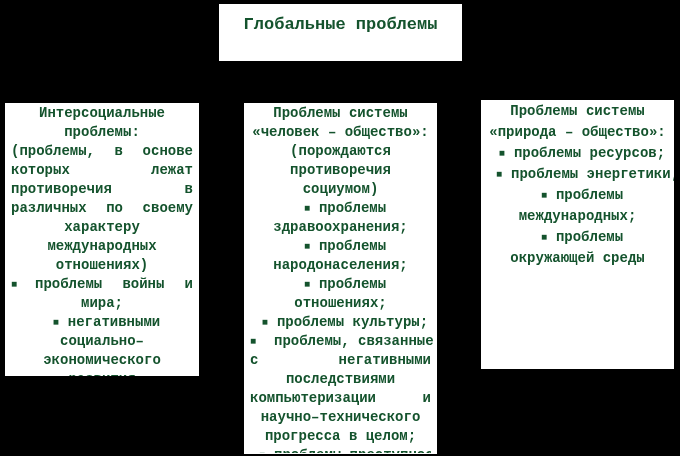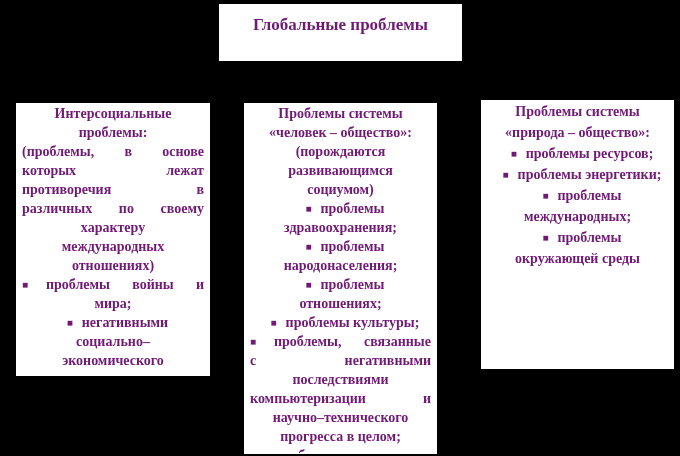--- a/index.html
+++ b/index.html
@@ -1,40 +1,40 @@
 <!DOCTYPE html>
 <html><head>
 <meta charset="utf-8">
 <style>
   html,body{margin:0;padding:0;background:#000;}
   #canvas{
     position:relative;
     width:680px;height:456px;
     background:#000000;
-    font-family:Liberation Serif, serif;
+    font-family:Liberation Mono, monospace;
     font-weight:bold;
-    color:#701a75;
+    color:#14532d;
     overflow:hidden;
   }
   .box{
     position:absolute;
     background:#ffffff;
     border:2px solid #000000;
     box-sizing:border-box;
     overflow:hidden;
     padding:1px 6px;
     font-size:14px;
   }
   #title-box{
     left:217px;top:2px;width:247px;height:61px;
     text-align:center;
     padding-top:11px;
     font-size:17px;
   }
-  #left-box{ left:14px;  top:101px; width:198px; height:277px; }
+  #left-box{ left:3px;  top:101px; width:198px; height:277px; }
   #middle-box{ left:242px;top:101px; width:197px; height:355px; }
   #right-box{ left:479px; top:98px;  width:197px; height:273px; }
 
   .line{height:19px;line-height:19px;white-space:nowrap;}
   #right-box .line{height:21px;line-height:21px;}
   .t{text-align:center;}
   .l{text-align:center;}
   .j{text-align:justify;text-align-last:justify;}
   .clip{height:7px;overflow:hidden;}
   .bullet{
@@ -68,21 +68,21 @@
       <div class="line l"><span class="bullet">■</span><span>негативными</span></div>
       <div class="line l">социально–</div>
       <div class="line l">экономического</div>
       <div class="line l clip">развития</div>
     </div>
 
   <div class="box" id="middle-box">
       <div class="line t">Проблемы системы</div>
       <div class="line t">«человек – общество»:</div>
       <div class="line l">(порождаются</div>
-      <div class="line l">развивающимся</div>
+      <div class="line l">противоречия</div>
       <div class="line l">социумом)</div>
       <div class="line l"><span class="bullet">■</span><span>проблемы</span></div>
       <div class="line l">здравоохранения;</div>
       <div class="line l"><span class="bullet">■</span><span>проблемы</span></div>
       <div class="line l">народонаселения;</div>
       <div class="line l"><span class="bullet">■</span><span>проблемы</span></div>
       <div class="line l">отношениях;</div>
       <div class="line l"><span class="bullet">■</span><span>проблемы культуры;</span></div>
       <div class="line j"><span class="bullet">■</span><span>проблемы, связанные</span></div>
       <div class="line j">с негативными</div>

